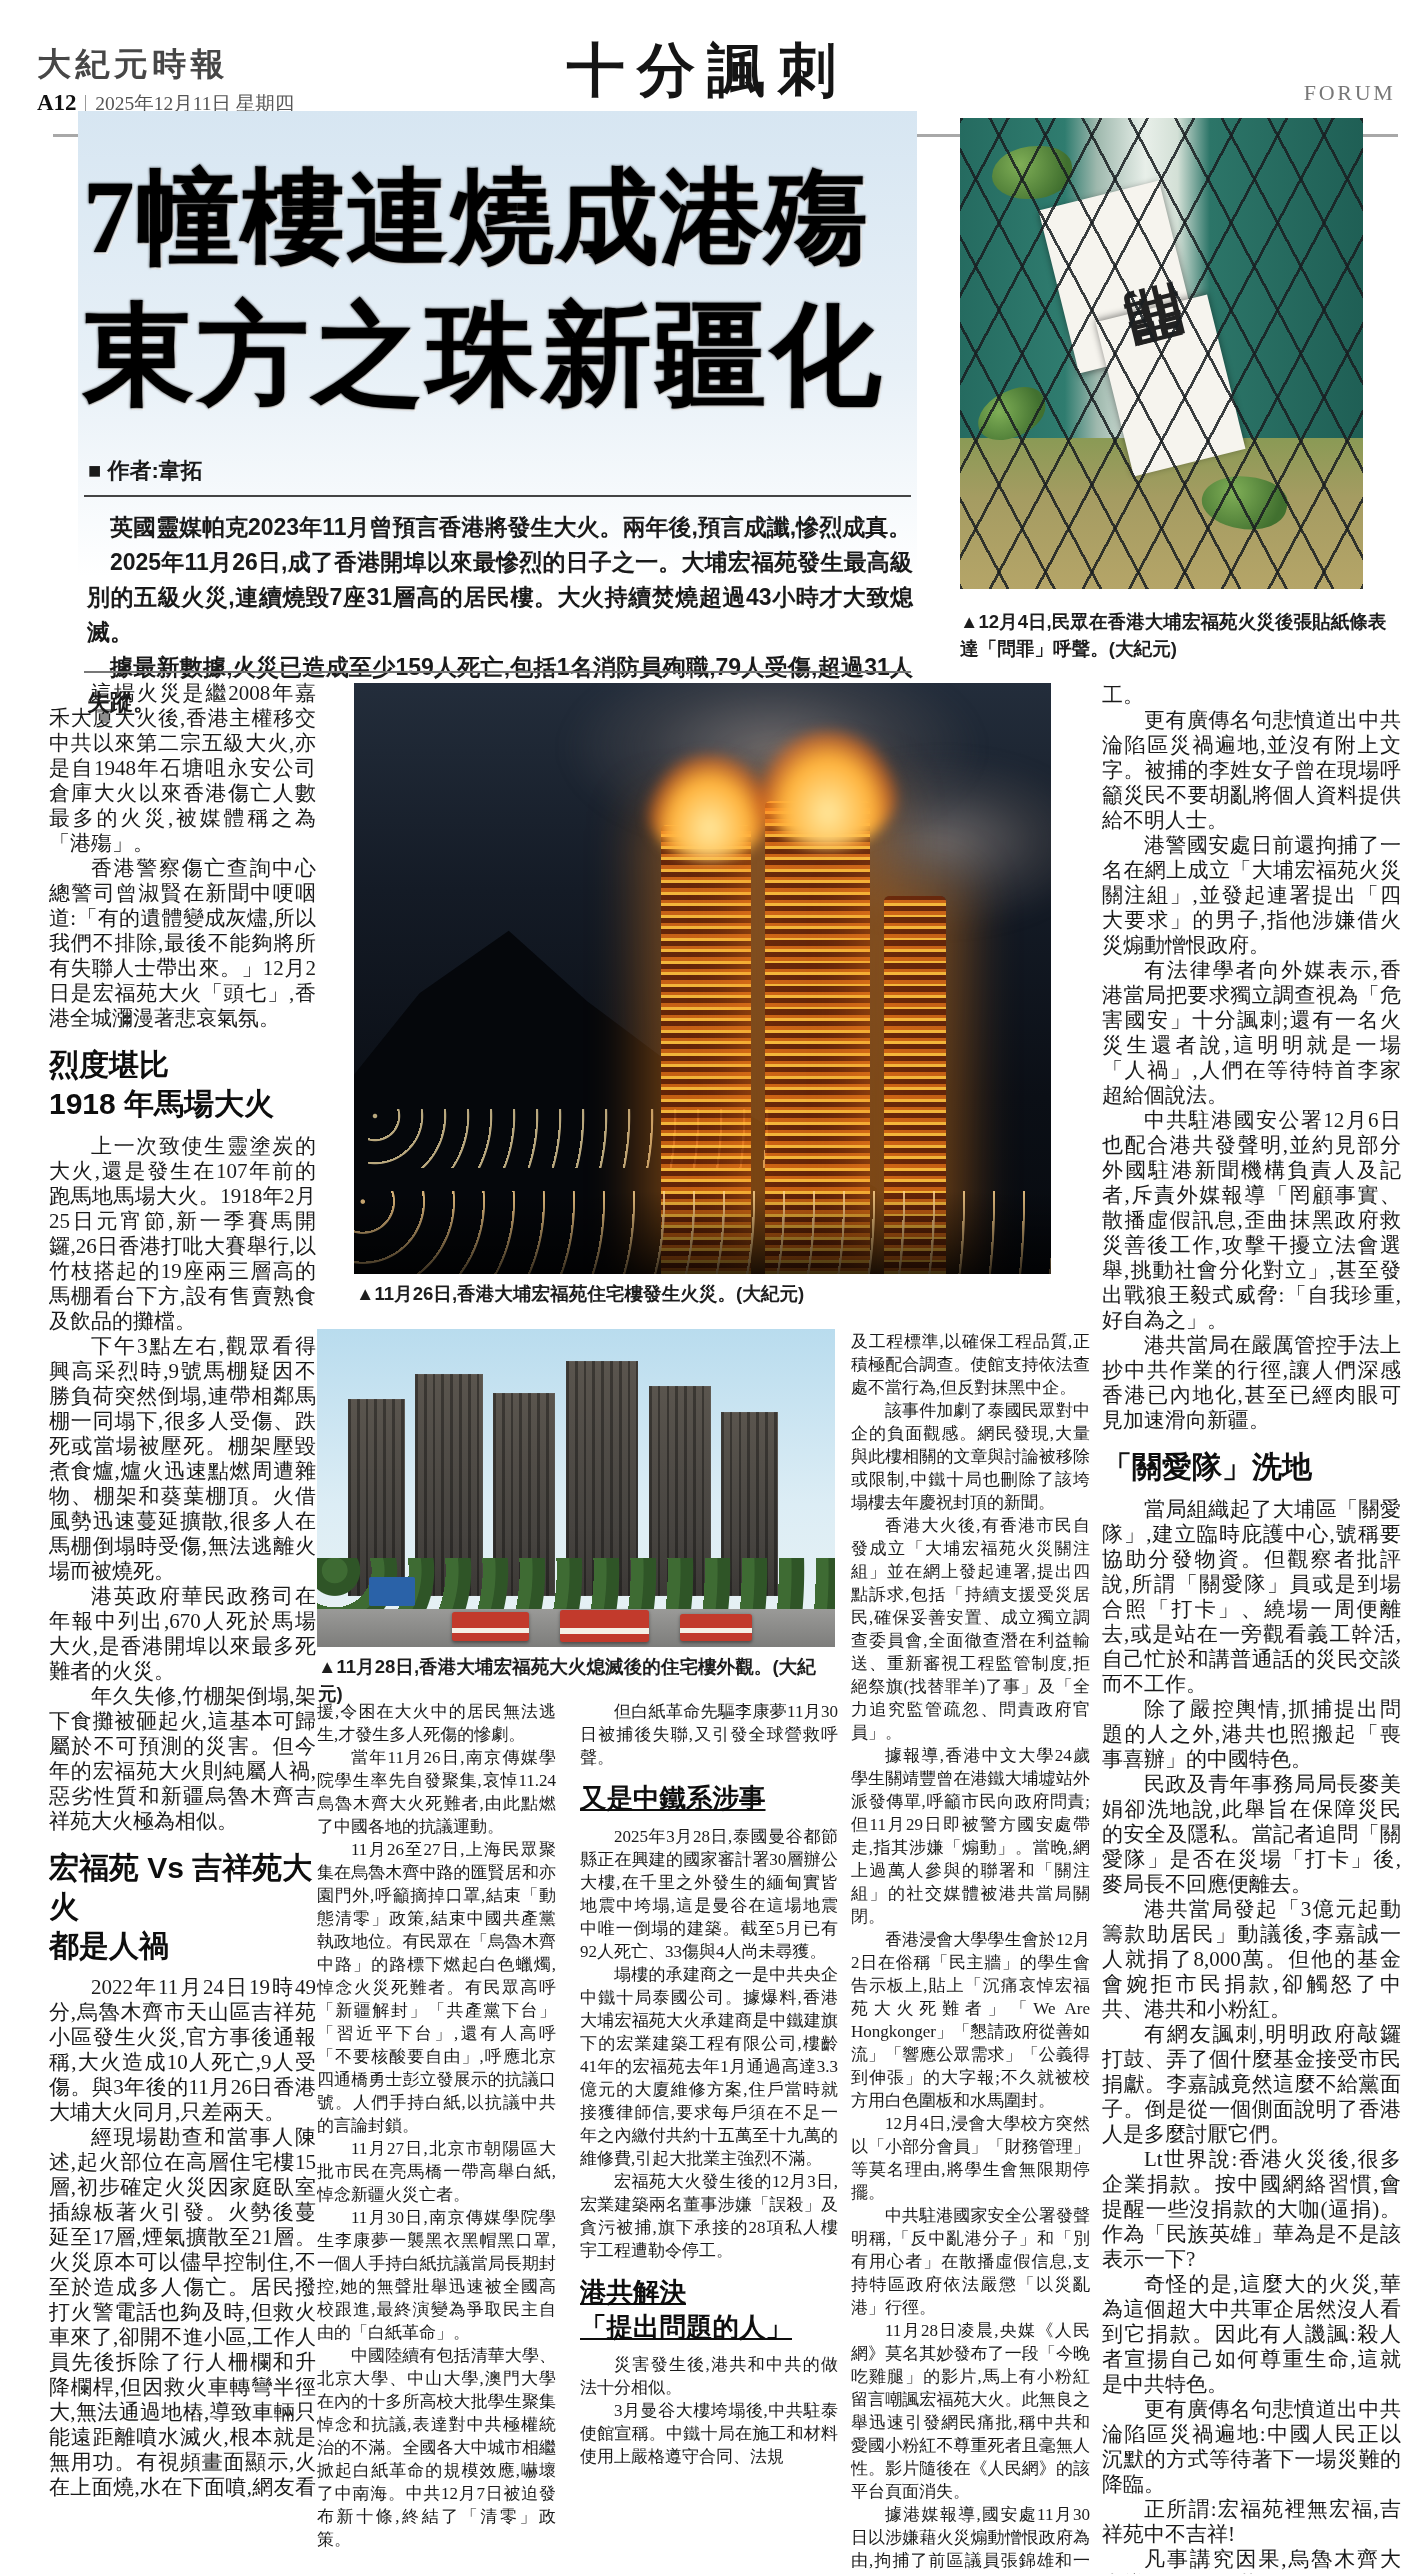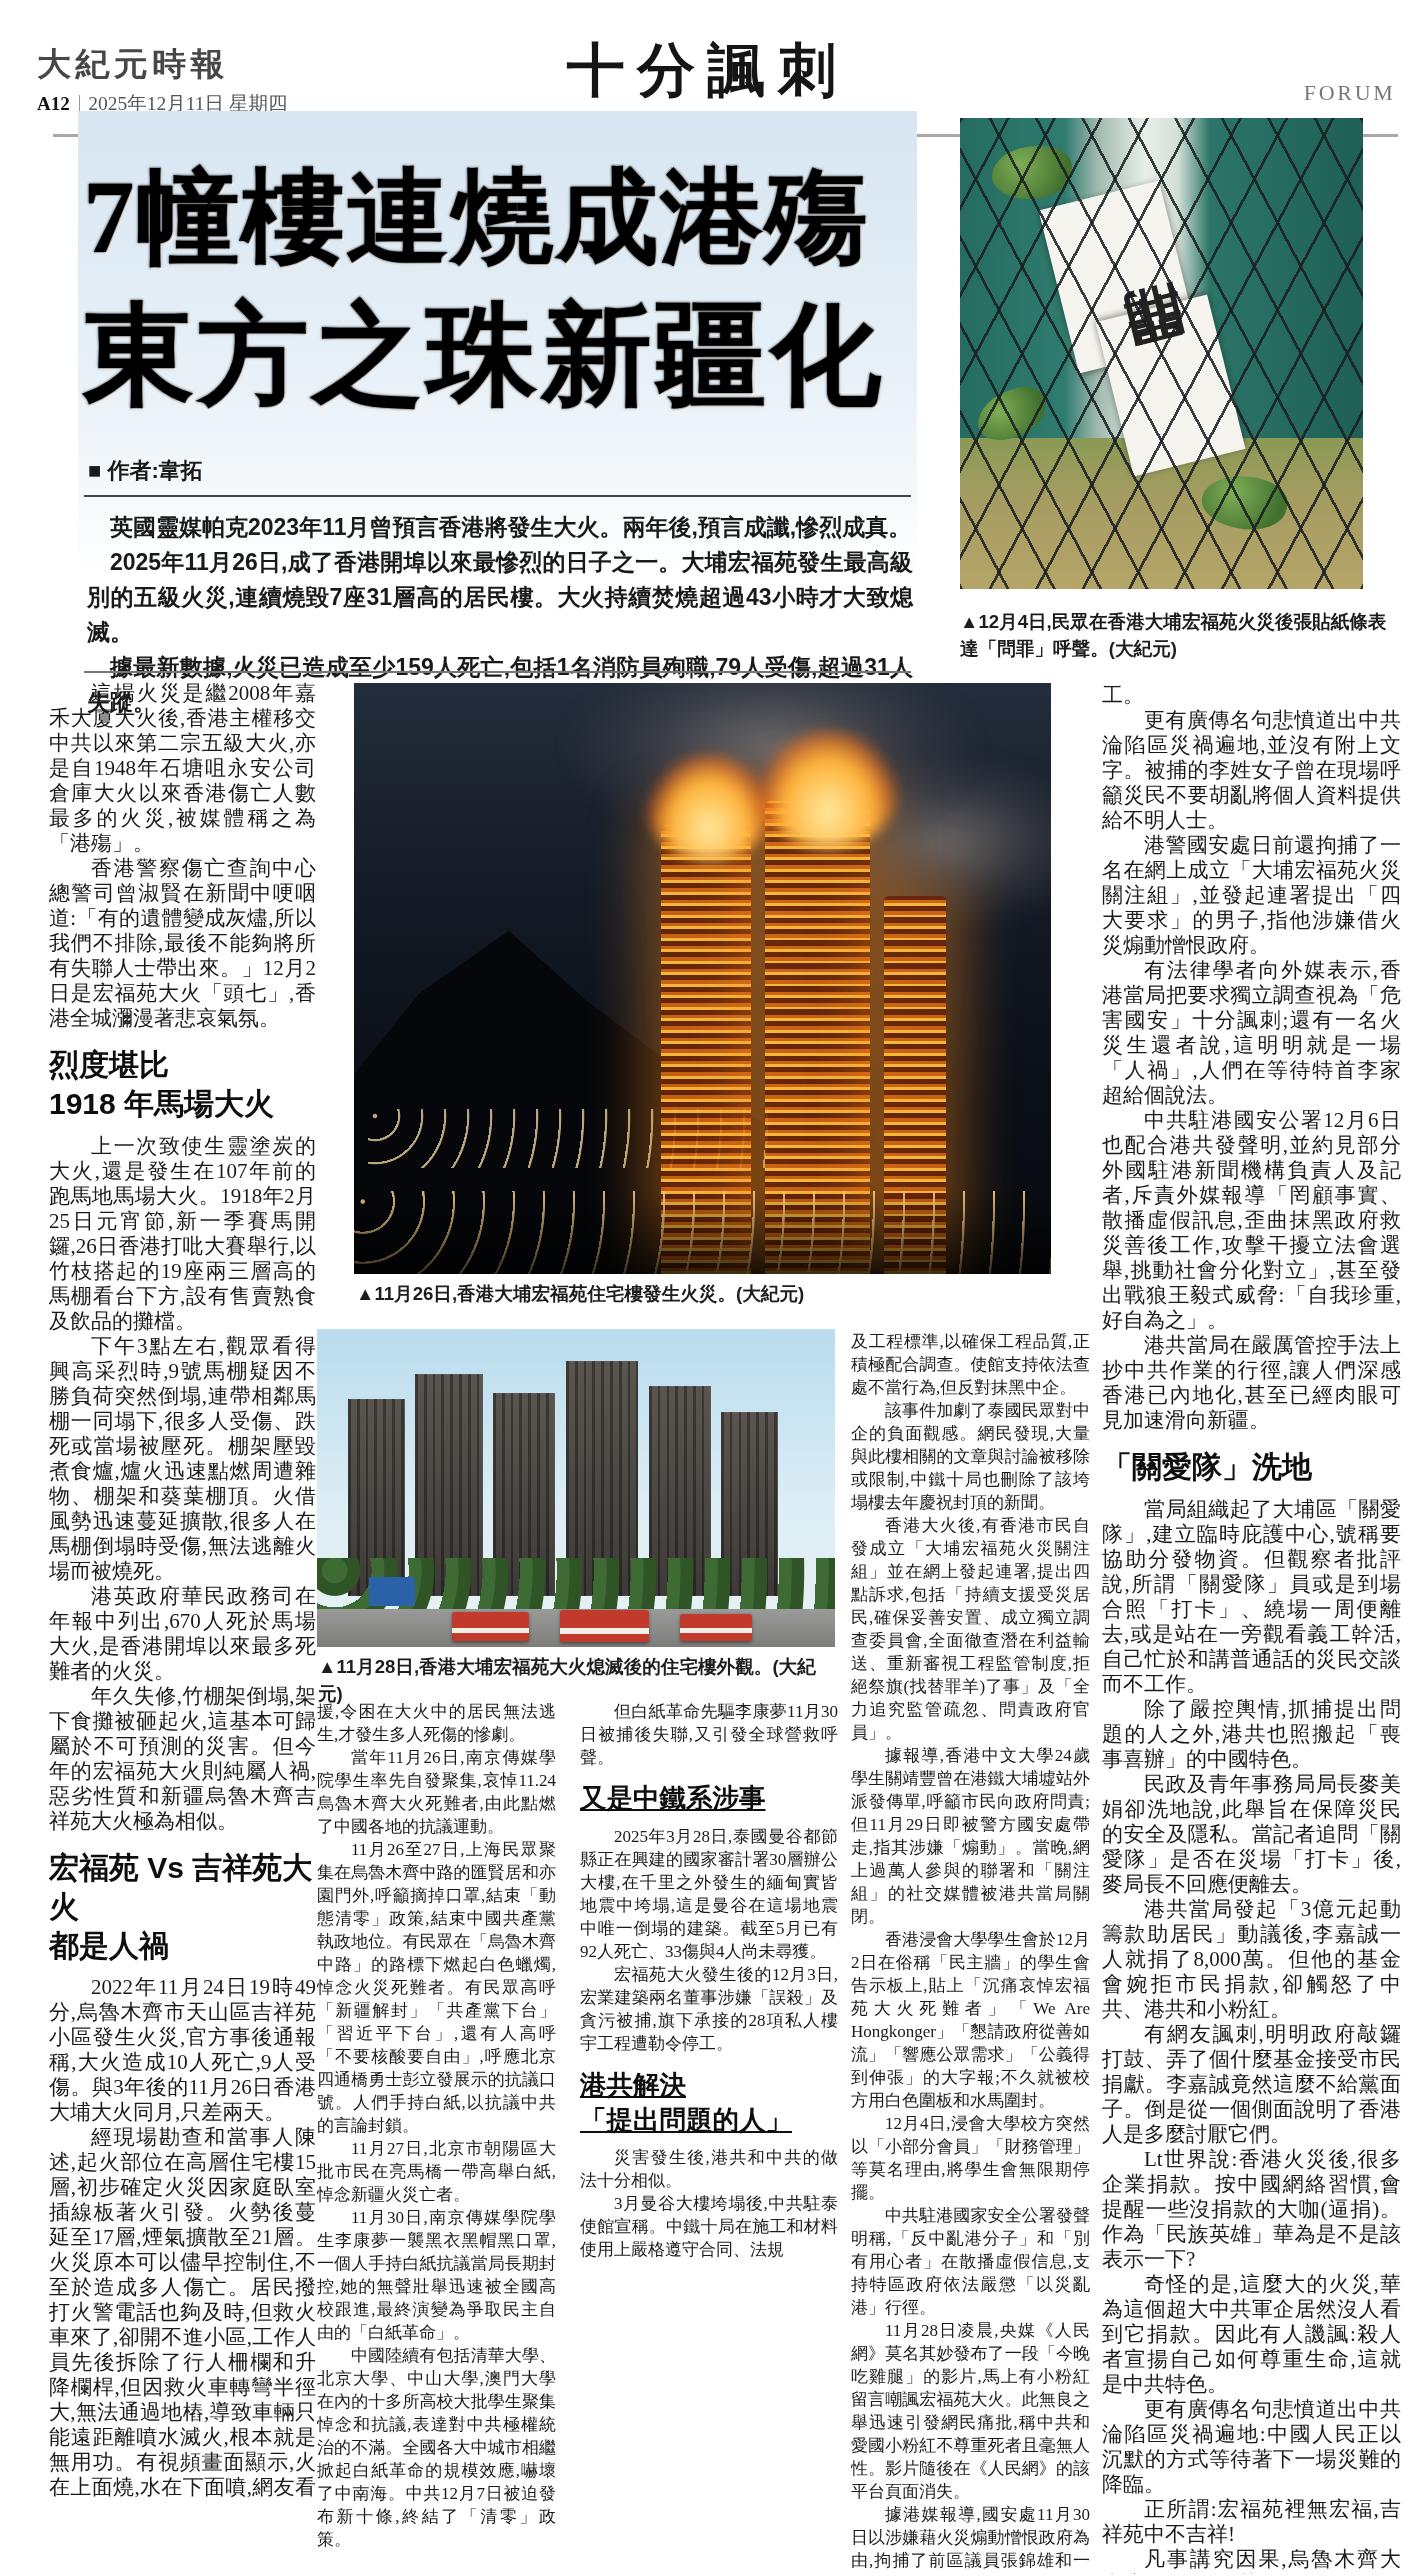--- a/index.html
+++ b/index.html
@@ -5,21 +5,21 @@
   * { margin:0; padding:0; box-sizing:border-box; }
   html,body { background:#ffffff; }
   .page { position:relative; width:1415px; height:2576px; background:#fff; overflow:hidden;
           font-family:"Liberation Serif","DejaVu Serif",serif; color:#1a1a1a; }
   .abs { position:absolute; }
 
   
   .m-logo { left:37px; top:42px; font-size:34px; font-weight:bold; color:#474747;
             letter-spacing:4.4px; font-family:"DejaVu Serif",serif; transform:scaleY(.95); }
   .m-info { left:37px; top:90px; font-size:19.5px; color:#555; }
-  .m-info b { font-size:19px; color:#111; font-family:"Liberation Serif",serif; }
+  .m-info b { font-size:23px; color:#111; font-family:"Liberation Serif",serif; }
   .m-sep { display:inline-block; margin:0 8.8px; border-left:1.8px solid #999; height:17.7px; vertical-align:-2.7px; }
   .m-section { left:0; right:0; top:32px; text-align:center; font-size:58px; font-weight:900;
                letter-spacing:12.4px; color:#151515; font-family:"Liberation Sans","DejaVu Sans",sans-serif; }
   .m-forum { right:19.5px; top:80px; font-size:22px; color:#787878; letter-spacing:2.7px;
              font-family:"Liberation Serif",serif; }
   .m-rule { left:53px; top:134px; width:1345px; height:2.7px; background:#a8a8a8; }
   .m-site { left:50%; top:120px; transform:translateX(-50%); background:#fff; padding:0 17.7px;
             font-size:18.6px; color:#555; }
 
   
@@ -206,20 +206,21 @@
     <p>11月26至27日,上海民眾聚集在烏魯木齊中路的匯賢居和亦園門外,呼籲摘掉口罩,結束「動態清零」政策,結束中國共產黨執政地位。有民眾在「烏魯木齊中路」的路標下燃起白色蠟燭,悼念火災死難者。有民眾高呼「新疆解封」「共產黨下台」「習近平下台」,還有人高呼「不要核酸要自由」,呼應北京四通橋勇士彭立發展示的抗議口號。人們手持白紙,以抗議中共的言論封鎖。</p>
     <p>11月27日,北京市朝陽區大批市民在亮馬橋一帶高舉白紙,悼念新疆火災亡者。</p>
     <p>11月30日,南京傳媒學院學生李康夢一襲黑衣黑帽黑口罩,一個人手持白紙抗議當局長期封控,她的無聲壯舉迅速被全國高校跟進,最終演變為爭取民主自由的「白紙革命」。</p>
     <p>中國陸續有包括清華大學、北京大學、中山大學,澳門大學在內的十多所高校大批學生聚集悼念和抗議,表達對中共極權統治的不滿。全國各大中城市相繼掀起白紙革命的規模效應,嚇壞了中南海。中共12月7日被迫發布新十條,終結了「清零」政策。</p>
   </div>
 
   <div class="abs col small colB">
     <p>但白紙革命先驅李康夢11月30日被捕後失聯,又引發全球營救呼聲。</p>
     <h2 class="subhead sh-mid">又是中鐵系涉事</h2>
     <p>2025年3月28日,泰國曼谷都節縣正在興建的國家審計署30層辦公大樓,在千里之外發生的緬甸實皆地震中垮塌,這是曼谷在這場地震中唯一倒塌的建築。截至5月已有92人死亡、33傷與4人尚未尋獲。</p>
+    <p>塌樓的承建商之一是中共央企中鐵十局泰國公司。據爆料,香港大埔宏福苑大火承建商是中鐵建旗下的宏業建築工程有限公司,樓齡41年的宏福苑去年1月通過高達3.3億元的大廈維修方案,住戶當時就接獲律師信,要求每戶須在不足一年之內繳付共約十五萬至十九萬的維修費,引起大批業主強烈不滿。</p>
     <p>宏福苑大火發生後的12月3日,宏業建築兩名董事涉嫌「誤殺」及貪污被捕,旗下承接的28項私人樓宇工程遭勒令停工。</p>
     <h2 class="subhead sh-mid">港共解決
 「提出問題的人」</h2>
     <p>災害發生後,港共和中共的做法十分相似。</p>
     <p>3月曼谷大樓垮塌後,中共駐泰使館宣稱。中鐵十局在施工和材料使用上嚴格遵守合同、法規</p>
   </div>
 
   <div class="abs col small colN">
     <p class="noind">及工程標準,以確保工程品質,正積極配合調查。使館支持依法查處不當行為,但反對抹黑中企。</p>
     <p>該事件加劇了泰國民眾對中企的負面觀感。網民發現,大量與此樓相關的文章與討論被移除或限制,中鐵十局也刪除了該垮塌樓去年慶祝封頂的新聞。</p>

